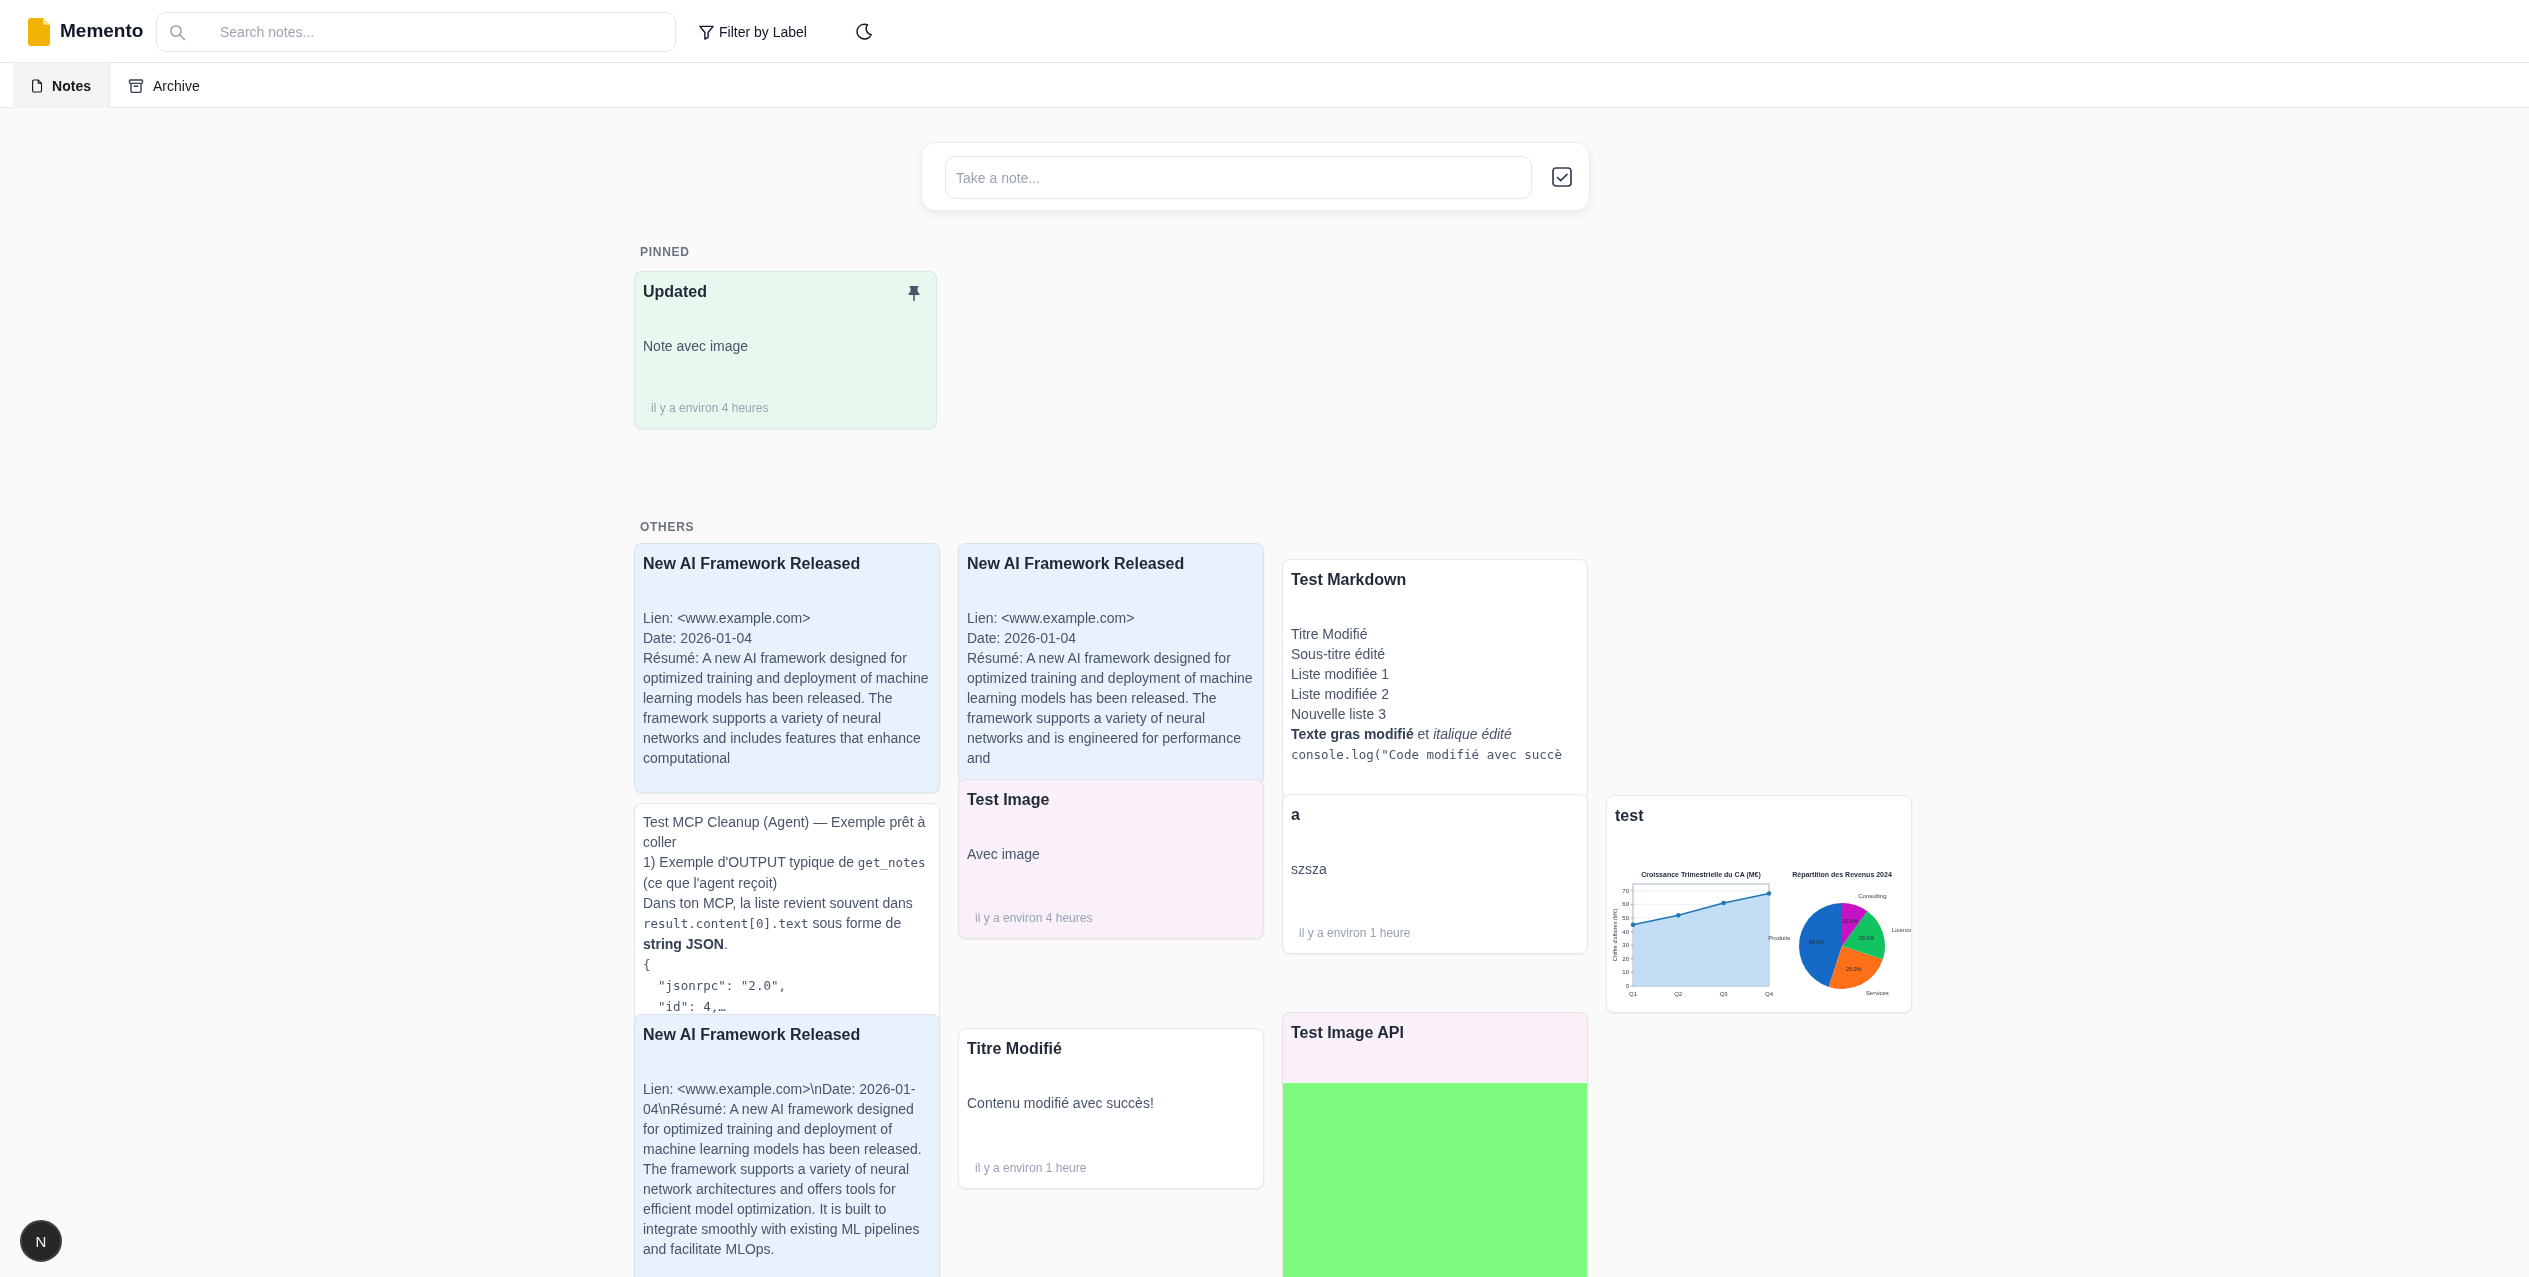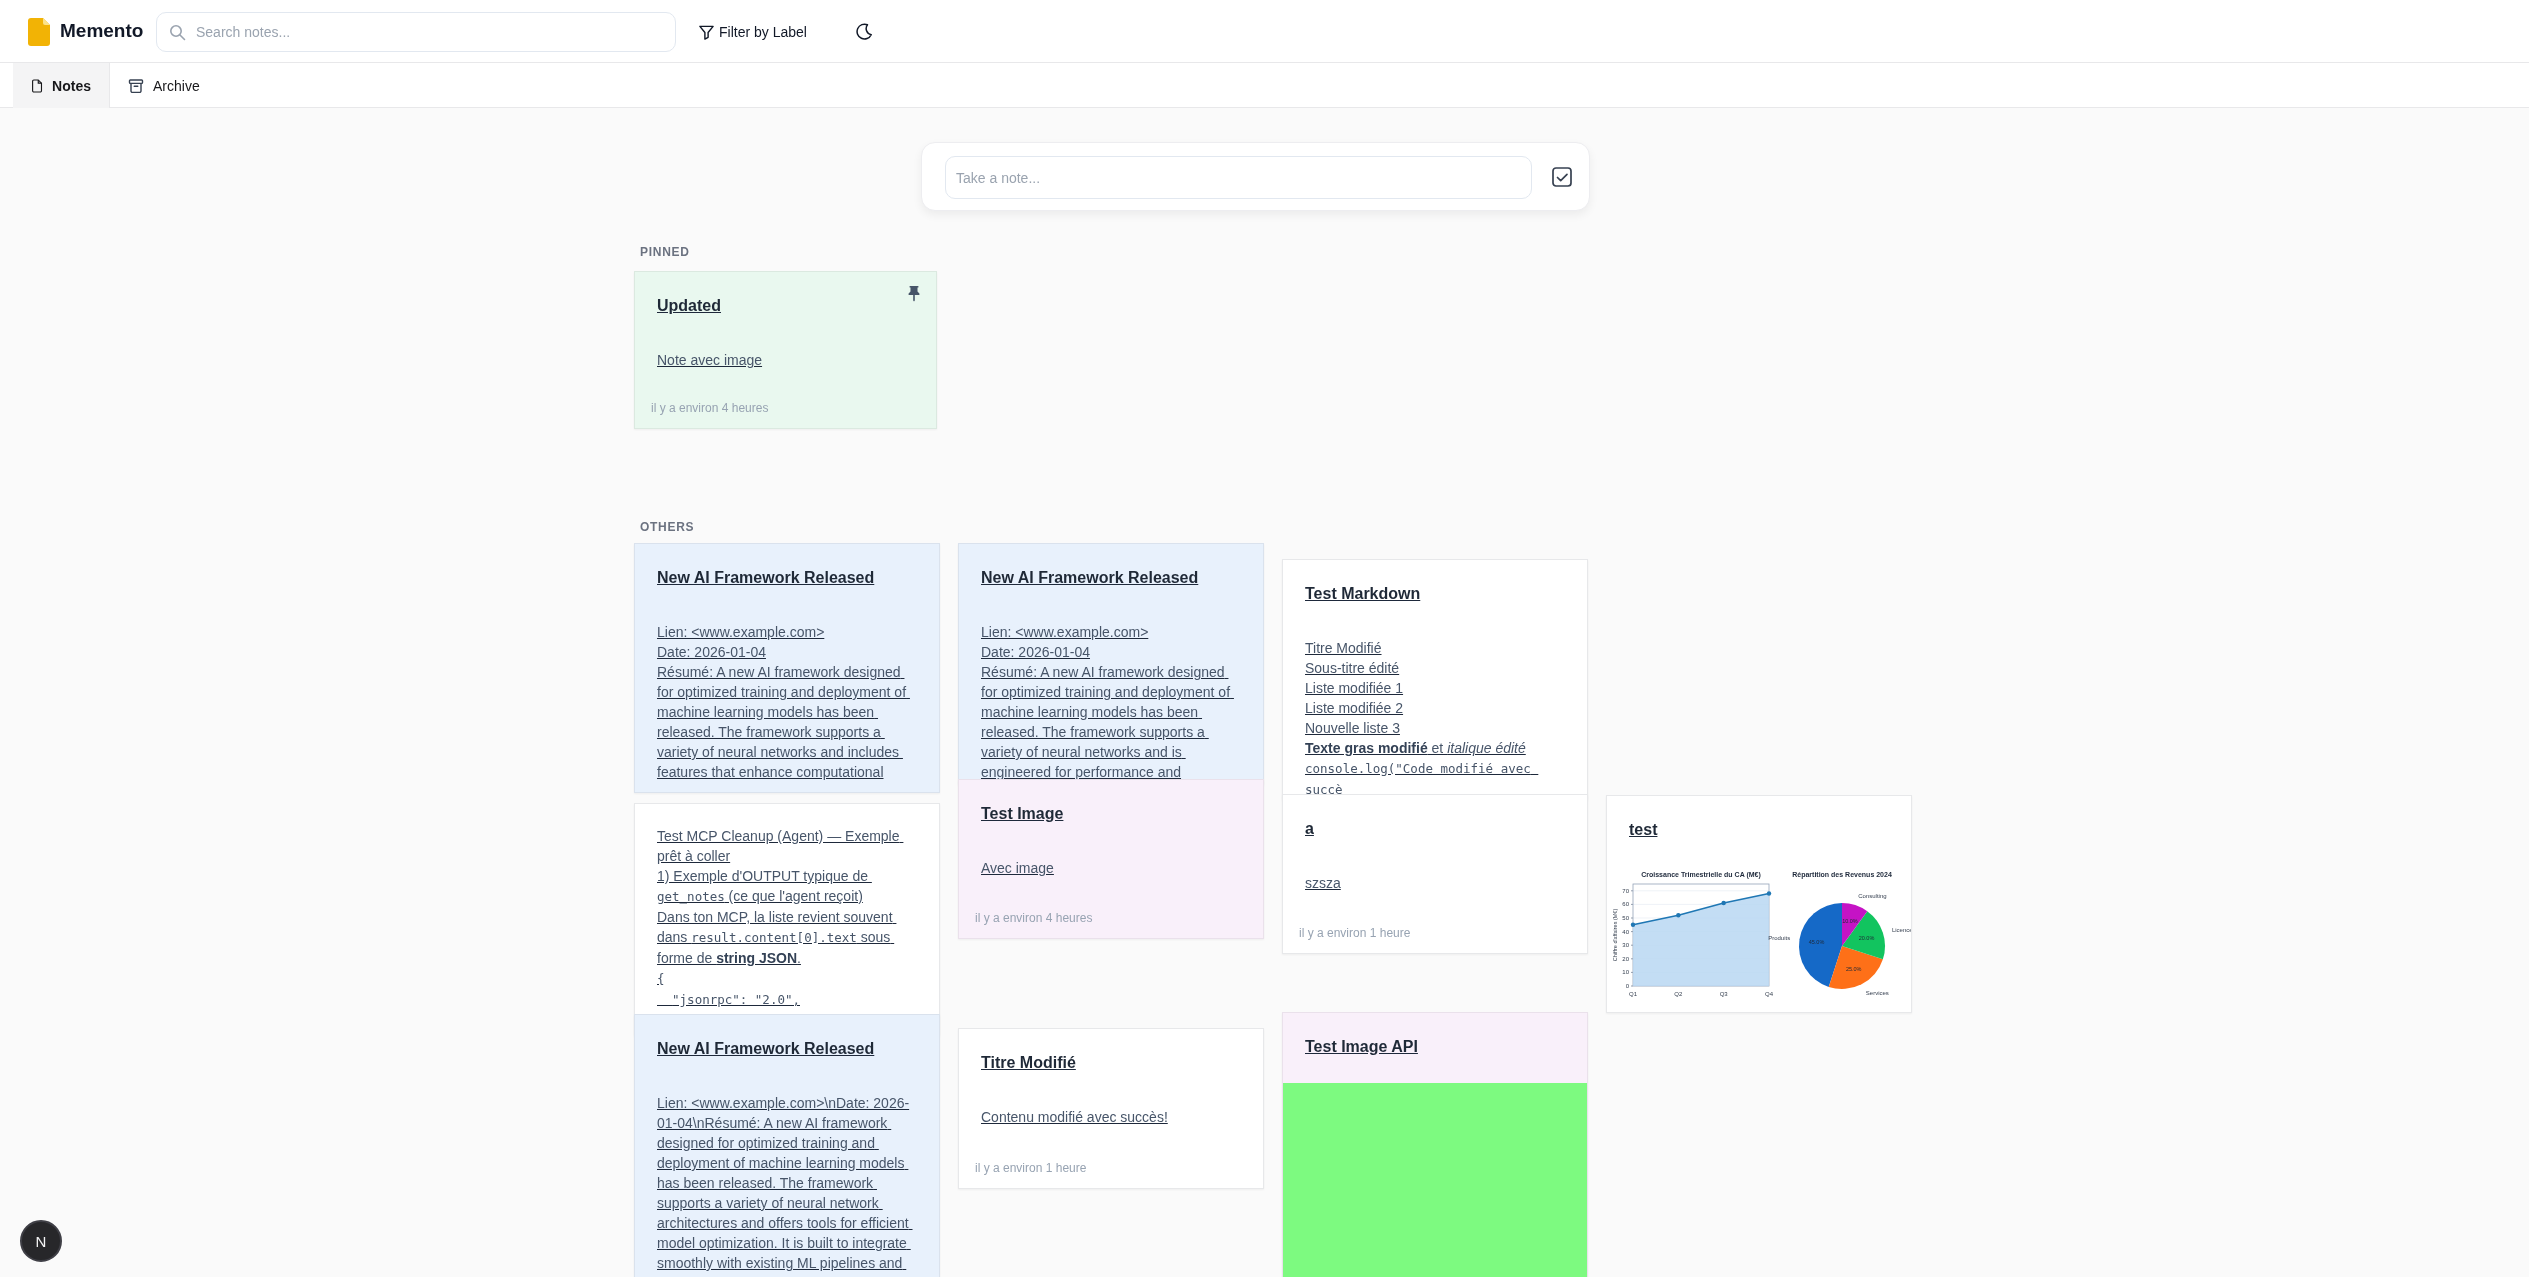--- a/index.html
+++ b/index.html
@@ -5,21 +5,21 @@
   * { margin:0; padding:0; box-sizing:border-box; }
   html,body { width:2529px; height:1277px; overflow:hidden;
     font-family:"Liberation Sans", sans-serif; background:#fafafa; color:#1e293b; }
 
   
   .header { position:absolute; left:0; top:0; width:2529px; height:63px;
     background:#ffffff; border-bottom:1px solid #e8e8ea; z-index:30; }
   .logo { position:absolute; left:26px; top:18px; width:26px; height:28px; }
   .brand { position:absolute; left:60px; top:20px; font-size:19px; font-weight:700; color:#111827; }
   .searchbox { position:absolute; left:156px; top:12px; width:520px; height:40px;
-    border:1px solid #e2e8f0; border-radius:10px; background:#fff; display:flex; align-items:center; padding:0 12px; }
+    border:1px solid #e2e8f0; border-radius:10px; background:#fff; display:flex; align-items:center; padding:0 12px;gap:24px; }
   .searchbox svg { flex:0 0 auto; margin-right:10px; }
   .searchbox input { border:none; outline:none; font-size:14px; color:#334155; width:100%;
     font-family:"Liberation Sans", sans-serif; background:transparent; }
   .searchbox input::placeholder { color:#9aa3af; }
   .filterbtn { position:absolute; left:690px; top:14px; height:36px; display:flex; align-items:center;
     gap:4px; font-size:14px; color:#111827; cursor:pointer; padding:0 8px; border-radius:8px; }
   .themebtn { position:absolute; left:846px; top:14px; width:36px; height:36px; display:flex;
     align-items:center; justify-content:center; border-radius:8px; cursor:pointer; }
 
   
@@ -39,22 +39,22 @@
     font-family:"Liberation Sans", sans-serif; background:transparent; }
   .composer .inner input::placeholder { color:#9aa3af; }
   .composer .checkbtn { position:absolute; right:16px; top:23px; width:22px; height:22px; cursor:pointer; }
 
   
   .seclabel { position:absolute; left:640px; font-size:12px; font-weight:700; color:#6b7280;
     letter-spacing:.06em; }
 
   
   .board { position:absolute; left:634px; top:543px; width:1282px; height:734px; }
-  .card { position:absolute; width:306px; border-radius:0; padding:22px; overflow:hidden;
-    border:1px solid rgba(0,0,0,.06); box-shadow:0 1px 2px rgba(0,0,0,.05); cursor:pointer;text-decoration:underline; }
+  .card { position:absolute; width:306px; border-radius:8px; padding:8px; overflow:hidden;
+    border:1px solid rgba(0,0,0,.06); box-shadow:0 1px 2px rgba(0,0,0,.05); cursor:pointer; }
   .card.blue  { background:#e8f1fc; }
   .card.green { background:#e9f8ef; }
   .card.pink  { background:#f9f0fa; }
   .card.white { background:#ffffff; border-color:#e7e8ea;margin-top:16px; }
   .card h3 { font-size:16px; line-height:24px; font-weight:600; color:#1f2937; margin-bottom:32px; }
   .card .body { font-size:14px; line-height:20px; color:#475569; white-space:pre-wrap; }
   .card .body b { font-weight:700; color:#334155; }
   .card .body i { font-style:italic; }
   .card .body .mono { font-family:"DejaVu Sans Mono", monospace; font-size:12.5px; }
   .card .ts { position:absolute; left:16px; bottom:13px; font-size:12px; color:#97a3b2; }

